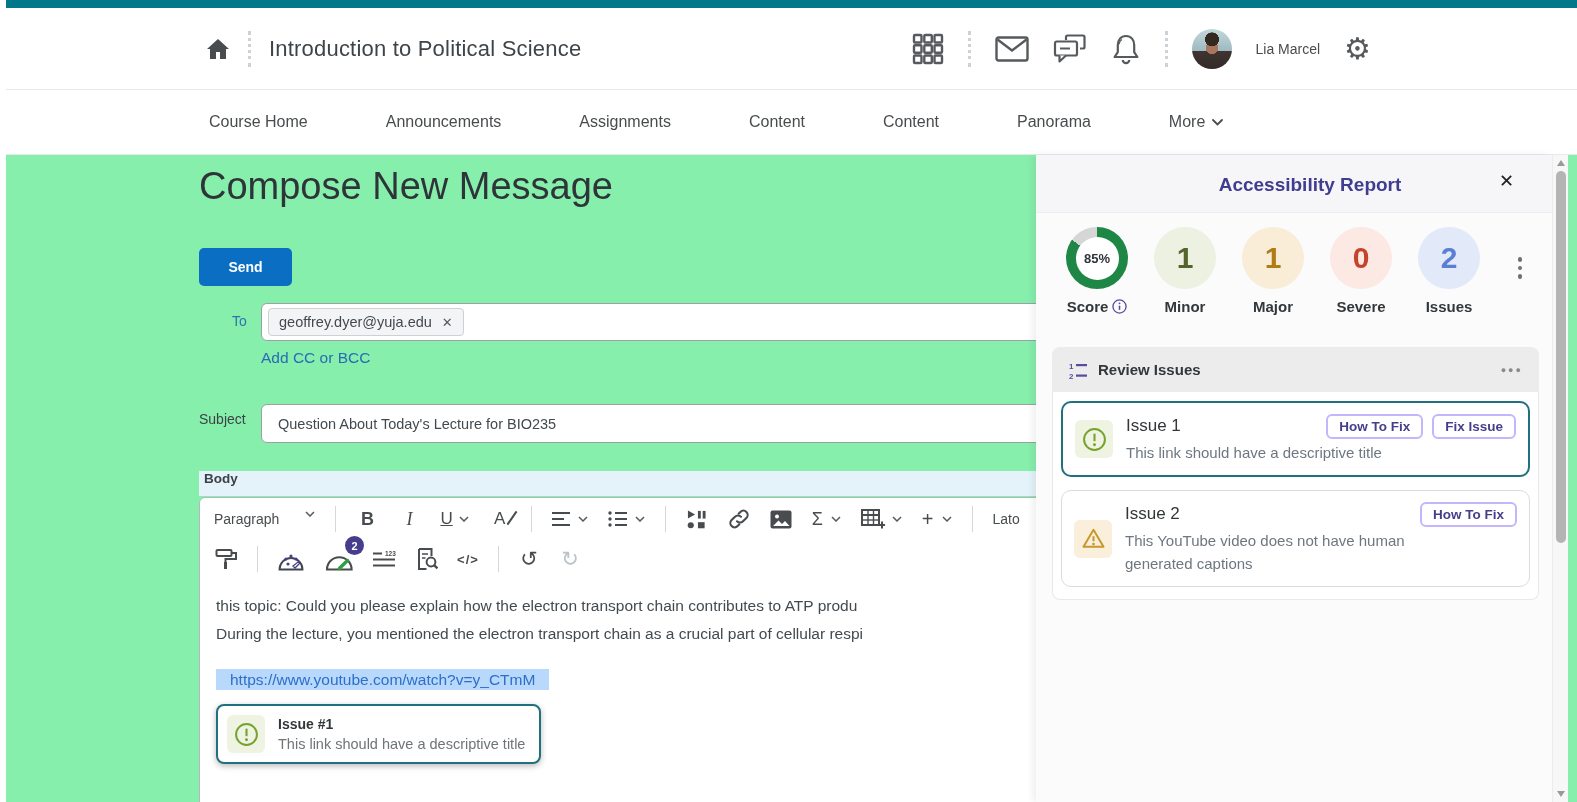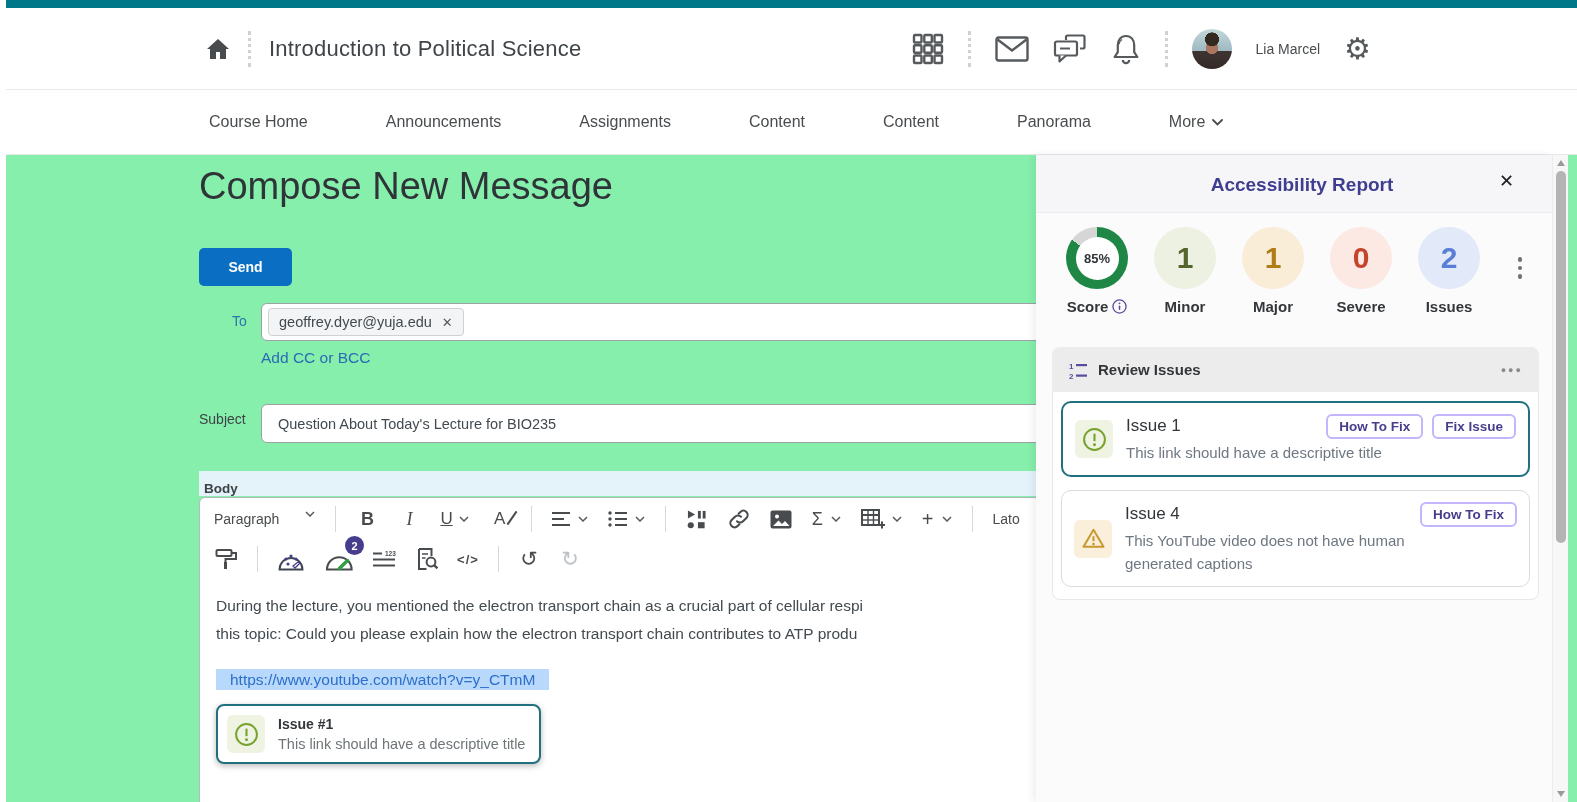--- a/index.html
+++ b/index.html
@@ -42,21 +42,21 @@
     border:1px solid #9ba1a5; border-radius:6px; display:flex; align-items:center; padding:0 6px; }
   .chip { display:flex; align-items:center; gap:10px; height:28px; background:#f3f4f6;
     border:1px solid #ccd1d4; border-radius:4px; padding:0 10px; font-size:14.5px; color:#424a4f; }
   .chip-x { font-size:13px; color:#565a5c; cursor:pointer; }
   .addcc { position:absolute; left:255px; top:349px; font-size:15.5px; color:#2a6bb5; cursor:pointer; }
   .subj-label { position:absolute; left:193px; top:411px; font-size:14px; color:#3c4246; }
   .subj-box { position:absolute; left:255px; top:404px; width:860px; height:39px; background:#fff;
     border:1px solid #9ba1a5; border-radius:6px; display:flex; align-items:center; padding:6px 16px;
     font-size:14.5px; color:#424a4f; }
   .body-band { position:absolute; left:193px; top:471px; width:1012px; height:25px; background:#e4f2f9;
-    display:flex; align-items:flex-end; }
+    display:flex; align-items:flex-start; }
   .body-label { font-size:13.5px; font-weight:bold; color:#3c4246; padding-left:5px; }
 
   
   .editor { position:absolute; left:193px; top:497px; width:1012px; height:310px;
     border:1px solid #b2b9bf; border-radius:6px 6px 0 0; background:#fff; }
   .tb { display:flex; align-items:center; padding-left:14px; }
   .tb1 { height:42px; gap:20px; }
   .tb2 { height:38px; gap:19px; }
   .tbi { display:flex; align-items:center; justify-content:center; min-width:22px; height:26px;
     cursor:pointer; color:#494c4e; position:relative; }
@@ -90,21 +90,21 @@
   .icon-green-bg { background:#eef3e2; }
   .icon-amber-bg { background:#f9efdb; }
   .tip-title { font-size:14px; font-weight:bold; color:#33373a; line-height:20px; }
   .tip-desc { font-size:14.5px; color:#6e7477; line-height:20px; }
 
   
   .panel { position:absolute; left:1030px; top:155px; width:516px; height:647px; background:#fbfbfc;
     box-shadow:-3px 0 7px rgba(0,0,0,.07); z-index:5; }
   .panel-hd { position:absolute; left:0; top:0; width:100%; height:58px; background:#f6f6f8;
     border-bottom:1px solid #ededf0; }
-  .panel-title { position:absolute; left:8px; top:19px; width:100%; text-align:center;
+  .panel-title { position:absolute; left:16px; top:19px; width:100%; text-align:center;
     font-size:19px; font-weight:bold; color:#3f3d8f; }
   .panel-close { position:absolute; top:15px; right:38px; font-size:18px; color:#202122; cursor:pointer; }
 
   .stats { position:absolute; left:30px; top:72px; display:flex; gap:26px; }
   .stat { width:62px; text-align:center; }
   .stat-circle { width:62px; height:62px; border-radius:50%; display:flex; align-items:center;
     justify-content:center; font-size:30px; font-weight:bold; }
   .c-minor { background:#edf1e2; color:#54652d; }
   .c-major { background:#f9edd8; color:#b07c15; }
   .c-severe { background:#fce9e3; color:#c4432a; }
@@ -387,22 +387,22 @@
             <circle cx="15" cy="14" r="4.4" fill="none" stroke="#494c4e" stroke-width="2"></circle>
             <line x1="18.1" y1="17.1" x2="21.4" y2="20.4" stroke="#494c4e" stroke-width="2.3"></line>
           </svg>
       </span>
       <span class="tbi glyph-code">&lt;/&gt;</span>
       <span class="tbsep"></span>
       <span class="tbi undo">↺</span>
       <span class="tbi redo">↻</span>
     </div>
     <div class="ed-content">
+      <div class="ed-line">this topic: Could you please explain how the electron transport chain contributes to ATP produ</div>
       <div class="ed-line">During the lecture, you mentioned the electron transport chain as a crucial part of cellular respi</div>
-      <div class="ed-line">this topic: Could you please explain how the electron transport chain contributes to ATP produ</div>
       <div class="ed-link-row">
         <span class="ed-link">https://www.youtube.com/watch?v=y_CTmM</span>
       </div>
       <div class="tip">
         <span class="tip-icon icon-green-bg">
           <svg width="25" height="25" viewBox="0 0 24 24">
               <circle cx="12" cy="12" r="10" fill="none" stroke="#76a22d" stroke-width="1.9"></circle>
               <line x1="12" y1="6.4" x2="12" y2="13.6" stroke="#76a22d" stroke-width="2"></line>
               <circle cx="12" cy="17" r="1.4" fill="#76a22d"></circle>
             </svg>
@@ -494,21 +494,21 @@
       <div class="card card-plain">
         <span class="card-icon icon-amber-bg">
           <svg width="25" height="25" viewBox="0 0 24 24">
               <path d="M12 3.6 21.6 20H2.4z" fill="none" stroke="#c9972f" stroke-width="1.9" stroke-linejoin="round"></path>
               <line x1="12" y1="9.8" x2="12" y2="14.6" stroke="#c9972f" stroke-width="2"></line>
               <circle cx="12" cy="17.3" r="1.3" fill="#c9972f"></circle>
             </svg>
         </span>
         <span class="card-main">
           <div class="card-top">
-            <span class="card-title">Issue 4</span>
+            <span class="card-title">Issue 2</span>
             <span class="card-btns">
               <button class="pbtn">How To Fix</button>
             </span>
           </div>
           <div class="card-desc desc-narrow">This YouTube video does not have human generated captions</div>
         </span>
       </div>
     </div>
   </aside>
 

